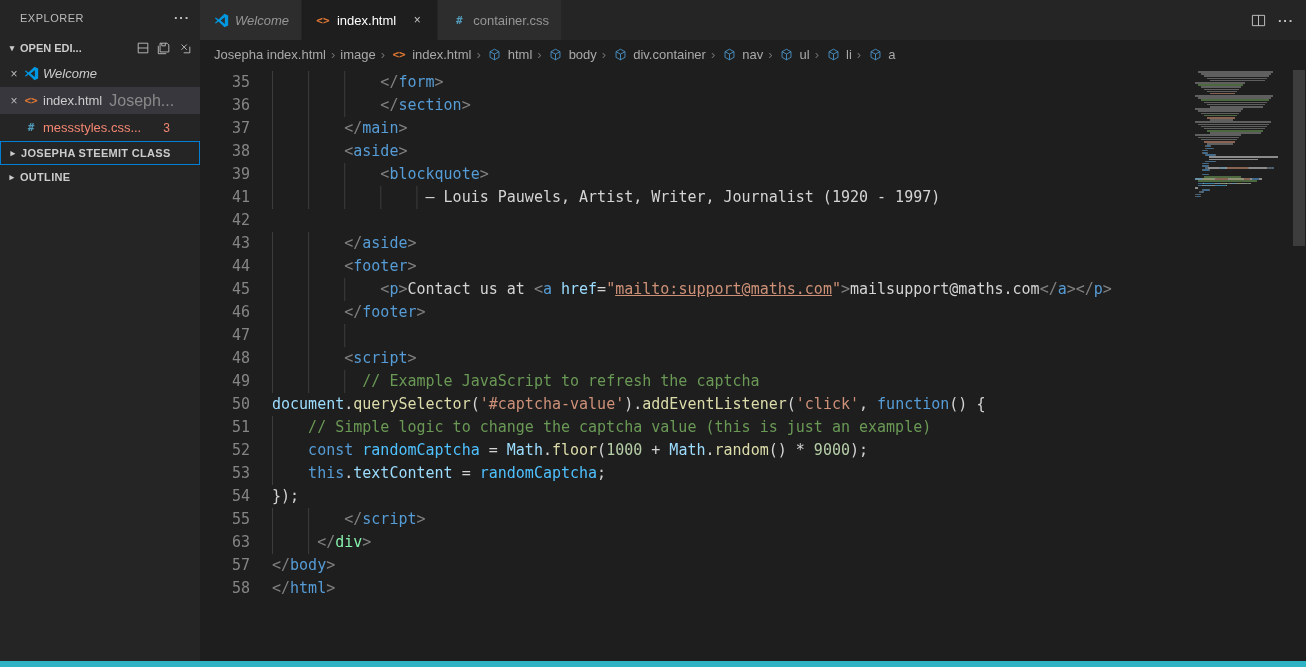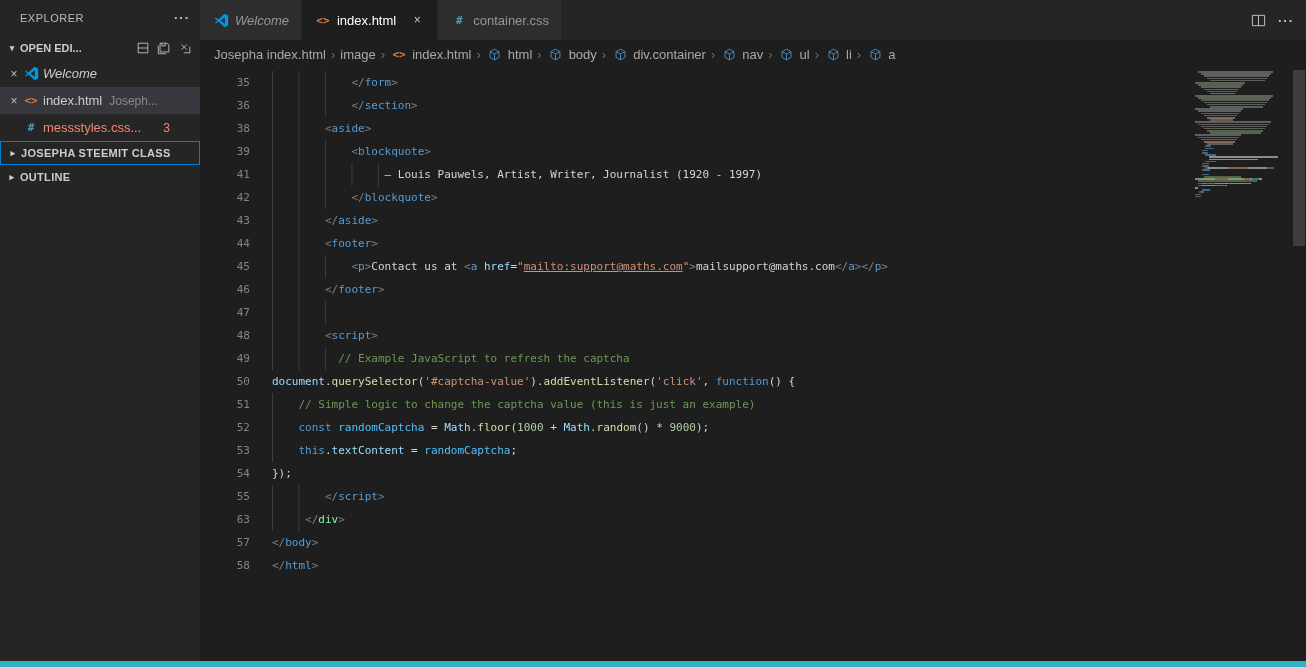--- a/index.html
+++ b/index.html
@@ -18,21 +18,21 @@
   .oe-actions{margin-left:auto;display:flex;align-items:center;gap:7px;padding-right:8px}
   .act{display:inline-flex;cursor:pointer}
   .sb-row{height:27px;flex:none;display:flex;align-items:center;padding-left:6px;font-size:13px;
           color:#cccccc;cursor:pointer;white-space:nowrap;overflow:hidden}
   .sb-row.selected{background:#37373d}
   .sb-row .close{width:16px;flex:none;text-align:center;color:#bbbbbb;font-size:12px}
   .fi{width:18px;flex:none;text-align:center;font-family:"DejaVu Sans Mono",monospace;
       font-weight:bold;font-size:11px;display:inline-flex;justify-content:center;align-items:center}
   .sb-label{margin-left:3px}
   .italic{font-style:italic}
-  .sb-desc{color:#8a8a8a;margin-left:7px;font-size:12px;overflow:hidden}
+  .sb-desc{color:#8a8a8a;margin-left:7px;font-size:16px;overflow:hidden}
   .sb-badge{margin-left:auto;padding-right:30px;font-size:12px}
   .sb-section{height:24px;flex:none;display:flex;align-items:center;padding-left:4px;
               font-weight:bold;font-size:11px;letter-spacing:.3px;color:#cccccc;cursor:pointer;box-sizing:border-box}
   .sb-section.focused{border:1px solid var(--accent,#007fd4)}
 
   
   .main{flex:1;min-width:0;display:flex;flex-direction:column}
   .tabbar{height:40px;flex:none;background:#252526;display:flex;position:relative}
   .tabs{display:flex;align-items:stretch}
   .tab{display:flex;align-items:center;gap:5px;padding:0 12px;background:#2d2d2d;
@@ -41,21 +41,21 @@
   .tab .close{margin-left:8px;width:16px;text-align:center;color:#c5c5c5;font-size:12px;border-radius:3px}
   .tab-actions{position:absolute;right:12px;top:0;height:40px;display:flex;align-items:center;gap:12px;color:#c5c5c5}
 
   .breadcrumb{height:28px;flex:none;display:flex;align-items:center;padding-left:14px;
               font-size:13px;color:#a9a9a9;background:#1e1e1e;white-space:nowrap;overflow:hidden}
   .crumb{display:inline-flex;align-items:center;gap:4px;cursor:pointer}
   .crumb-sep{color:#6e6e6e;margin:0 5px;font-size:13px}
 
   
   .code-wrap{flex:1;position:relative;overflow:hidden;background:#1e1e1e}
-  .code-lines{padding-top:3px;font-family:"DejaVu Sans Mono",monospace;font-size:11px;line-height:23px}
+  .code-lines{padding-top:3px;font-family:"DejaVu Sans Mono",monospace;font-size:15px;line-height:23px}
   .code-line{display:flex;height:23px;white-space:pre;cursor:text}
   .ln{width:50px;flex:none;text-align:right;color:#858585}
   .lc{margin-left:22px;white-space:pre}
   .guides{display:inline-block;height:23px;vertical-align:top;
           background-image:linear-gradient(to right,#3d3d3d 1px,transparent 1px);
           background-size:4ch 100%;background-repeat:repeat-x}
   .underline{text-decoration:underline;cursor:pointer}
 
   .minimap{position:absolute;top:0;right:14px;width:97px;height:100%;background:#1e1e1e;
            padding-top:3px;box-sizing:border-box;cursor:pointer}
@@ -237,24 +237,25 @@
               <path fill="none" stroke="#4d9fd6" d="M8 1.5 13.5 4.5 13.5 11.5 8 14.5 2.5 11.5 2.5 4.5Z M2.5 4.5 8 7.5 13.5 4.5 M8 7.5 8 14.5"></path>
             </svg>
           </span>
           <span>a</span>
         </span>
       </div>
     <div class="code-wrap">
       <div class="code-lines">
           <div class="code-line"><span class="ln">35</span><span class="lc"><span class="guides" style="width: 12ch;"></span><span style="color: rgb(128, 128, 128);">&lt;/</span><span style="color: rgb(86, 156, 214);">form</span><span style="color: rgb(128, 128, 128);">&gt;</span></span></div>
           <div class="code-line"><span class="ln">36</span><span class="lc"><span class="guides" style="width: 12ch;"></span><span style="color: rgb(128, 128, 128);">&lt;/</span><span style="color: rgb(86, 156, 214);">section</span><span style="color: rgb(128, 128, 128);">&gt;</span></span></div>
+          <div class="code-line"><span class="ln">37</span><span class="lc"><span class="guides" style="width: 8ch;"></span><span style="color: rgb(128, 128, 128);">&lt;/</span><span style="color: rgb(86, 156, 214);">main</span><span style="color: rgb(128, 128, 128);">&gt;</span></span></div>
           <div class="code-line"><span class="ln">38</span><span class="lc"><span class="guides" style="width: 8ch;"></span><span style="color: rgb(128, 128, 128);">&lt;</span><span style="color: rgb(86, 156, 214);">aside</span><span style="color: rgb(128, 128, 128);">&gt;</span></span></div>
           <div class="code-line"><span class="ln">39</span><span class="lc"><span class="guides" style="width: 12ch;"></span><span style="color: rgb(128, 128, 128);">&lt;</span><span style="color: rgb(86, 156, 214);">blockquote</span><span style="color: rgb(128, 128, 128);">&gt;</span></span></div>
           <div class="code-line"><span class="ln">41</span><span class="lc"><span class="guides" style="width: 17ch;"></span><span style="color: rgb(212, 212, 212);">— Louis Pauwels, Artist, Writer, Journalist (1920 - 1997)</span></span></div>
-          <div class="code-line"><span class="ln">42</span><span class="lc"><span class="guides" style="width: 12ch;"></span><span style="color: rgb(128, 128, 128);">&lt;/</span><span style="color: rgb(86, 156, 214);">blockquote</span><span style="color: rgb(128, 128, 128);">&gt;</span></span></div>
+          <div class="code-line"><span class="ln">42</span></div>
           <div class="code-line"><span class="ln">43</span><span class="lc"><span class="guides" style="width: 8ch;"></span><span style="color: rgb(128, 128, 128);">&lt;/</span><span style="color: rgb(86, 156, 214);">aside</span><span style="color: rgb(128, 128, 128);">&gt;</span></span></div>
           <div class="code-line"><span class="ln">44</span><span class="lc"><span class="guides" style="width: 8ch;"></span><span style="color: rgb(128, 128, 128);">&lt;</span><span style="color: rgb(86, 156, 214);">footer</span><span style="color: rgb(128, 128, 128);">&gt;</span></span></div>
           <div class="code-line"><span class="ln">45</span><span class="lc"><span class="guides" style="width: 12ch;"></span><span style="color: rgb(128, 128, 128);">&lt;</span><span style="color: rgb(86, 156, 214);">p</span><span style="color: rgb(128, 128, 128);">&gt;</span><span style="color: rgb(212, 212, 212);">Contact us at </span><span style="color: rgb(128, 128, 128);">&lt;</span><span style="color: rgb(86, 156, 214);">a</span><span style="color: rgb(212, 212, 212);"> </span><span style="color: rgb(156, 220, 254);">href</span><span style="color: rgb(212, 212, 212);">=</span><span style="color: rgb(206, 145, 120);">"</span><span class="underline" style="color: rgb(206, 145, 120);">mailto:support@maths.com</span><span style="color: rgb(206, 145, 120);">"</span><span style="color: rgb(128, 128, 128);">&gt;</span><span style="color: rgb(212, 212, 212);">mailsupport@maths.com</span><span style="color: rgb(128, 128, 128);">&lt;/</span><span style="color: rgb(86, 156, 214);">a</span><span style="color: rgb(128, 128, 128);">&gt;</span><span style="color: rgb(128, 128, 128);">&lt;/</span><span style="color: rgb(86, 156, 214);">p</span><span style="color: rgb(128, 128, 128);">&gt;</span></span></div>
           <div class="code-line"><span class="ln">46</span><span class="lc"><span class="guides" style="width: 8ch;"></span><span style="color: rgb(128, 128, 128);">&lt;/</span><span style="color: rgb(86, 156, 214);">footer</span><span style="color: rgb(128, 128, 128);">&gt;</span></span></div>
           <div class="code-line"><span class="ln">47</span><span class="lc"><span class="guides" style="width: 12ch;"></span></span></div>
           <div class="code-line"><span class="ln">48</span><span class="lc"><span class="guides" style="width: 8ch;"></span><span style="color: rgb(128, 128, 128);">&lt;</span><span style="color: rgb(86, 156, 214);">script</span><span style="color: rgb(128, 128, 128);">&gt;</span></span></div>
           <div class="code-line"><span class="ln">49</span><span class="lc"><span class="guides" style="width: 10ch;"></span><span style="color: rgb(106, 153, 85);">// Example JavaScript to refresh the captcha</span></span></div>
           <div class="code-line"><span class="ln">50</span><span class="lc"><span class="guides" style="width: 0ch;"></span><span style="color: rgb(156, 220, 254);">document</span><span style="color: rgb(212, 212, 212);">.</span><span style="color: rgb(220, 220, 170);">querySelector</span><span style="color: rgb(212, 212, 212);">(</span><span style="color: rgb(206, 145, 120);">'#captcha-value'</span><span style="color: rgb(212, 212, 212);">).</span><span style="color: rgb(220, 220, 170);">addEventListener</span><span style="color: rgb(212, 212, 212);">(</span><span style="color: rgb(206, 145, 120);">'click'</span><span style="color: rgb(212, 212, 212);">, </span><span style="color: rgb(86, 156, 214);">function</span><span style="color: rgb(212, 212, 212);">() {</span></span></div>
           <div class="code-line"><span class="ln">51</span><span class="lc"><span class="guides" style="width: 4ch;"></span><span style="color: rgb(106, 153, 85);">// Simple logic to change the captcha value (this is just an example)</span></span></div>
           <div class="code-line"><span class="ln">52</span><span class="lc"><span class="guides" style="width: 4ch;"></span><span style="color: rgb(86, 156, 214);">const</span><span style="color: rgb(212, 212, 212);"> </span><span style="color: rgb(79, 193, 255);">randomCaptcha</span><span style="color: rgb(212, 212, 212);"> = </span><span style="color: rgb(156, 220, 254);">Math</span><span style="color: rgb(212, 212, 212);">.</span><span style="color: rgb(220, 220, 170);">floor</span><span style="color: rgb(212, 212, 212);">(</span><span style="color: rgb(181, 206, 168);">1000</span><span style="color: rgb(212, 212, 212);"> + </span><span style="color: rgb(156, 220, 254);">Math</span><span style="color: rgb(212, 212, 212);">.</span><span style="color: rgb(220, 220, 170);">random</span><span style="color: rgb(212, 212, 212);">() * </span><span style="color: rgb(181, 206, 168);">9000</span><span style="color: rgb(212, 212, 212);">);</span></span></div>

